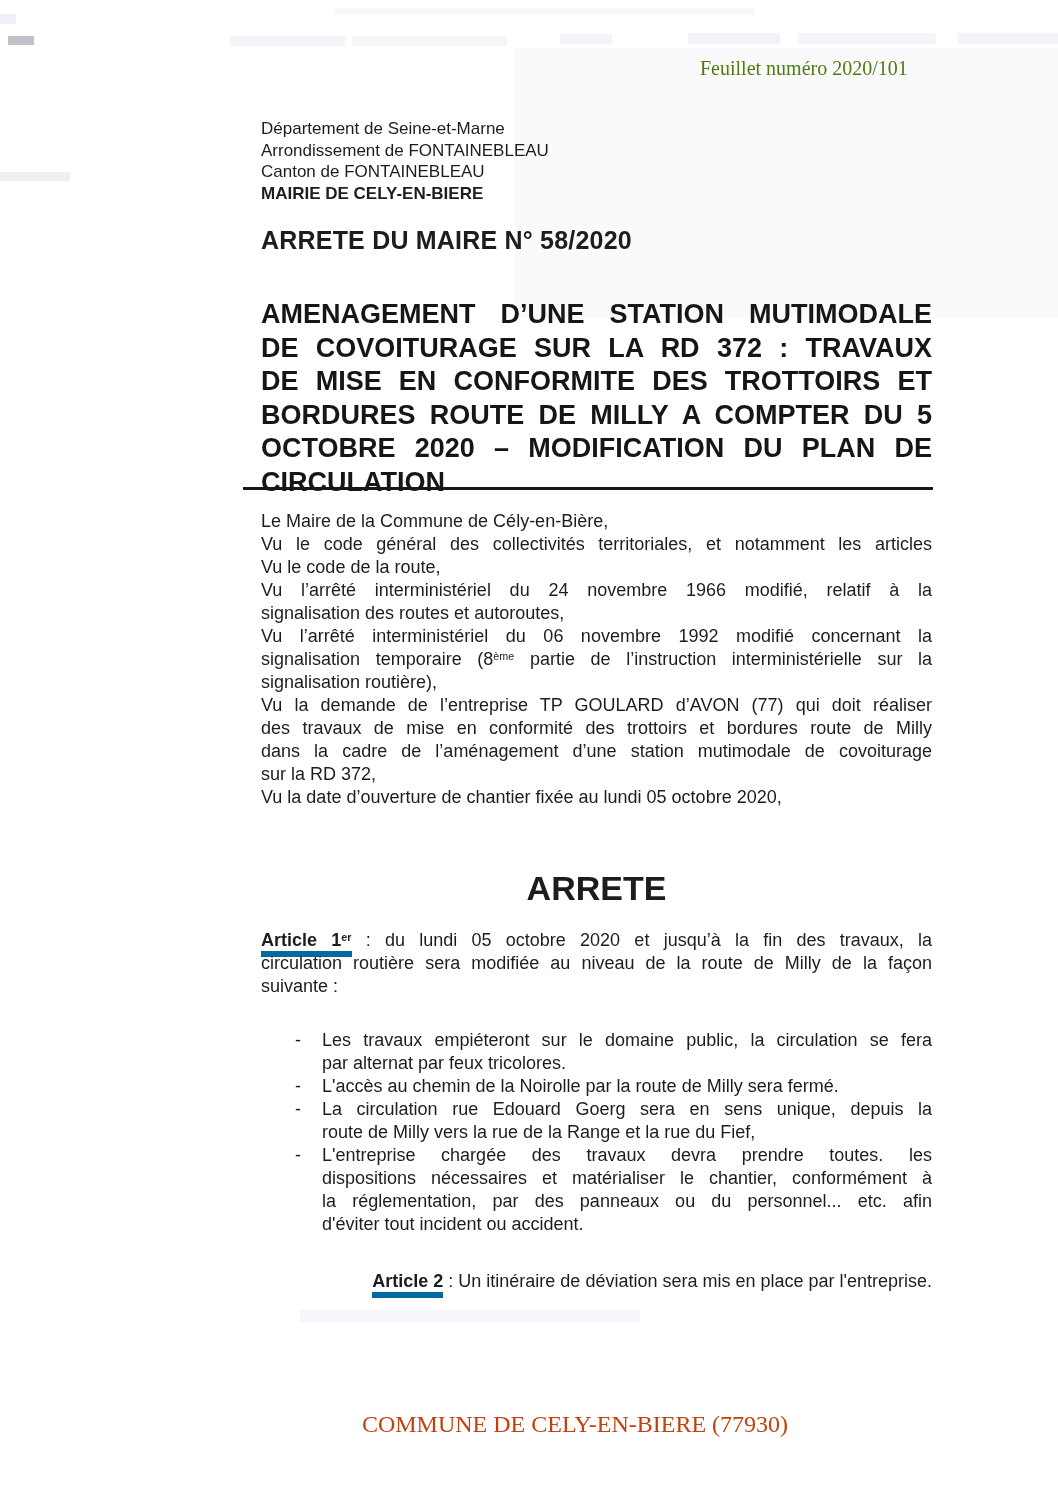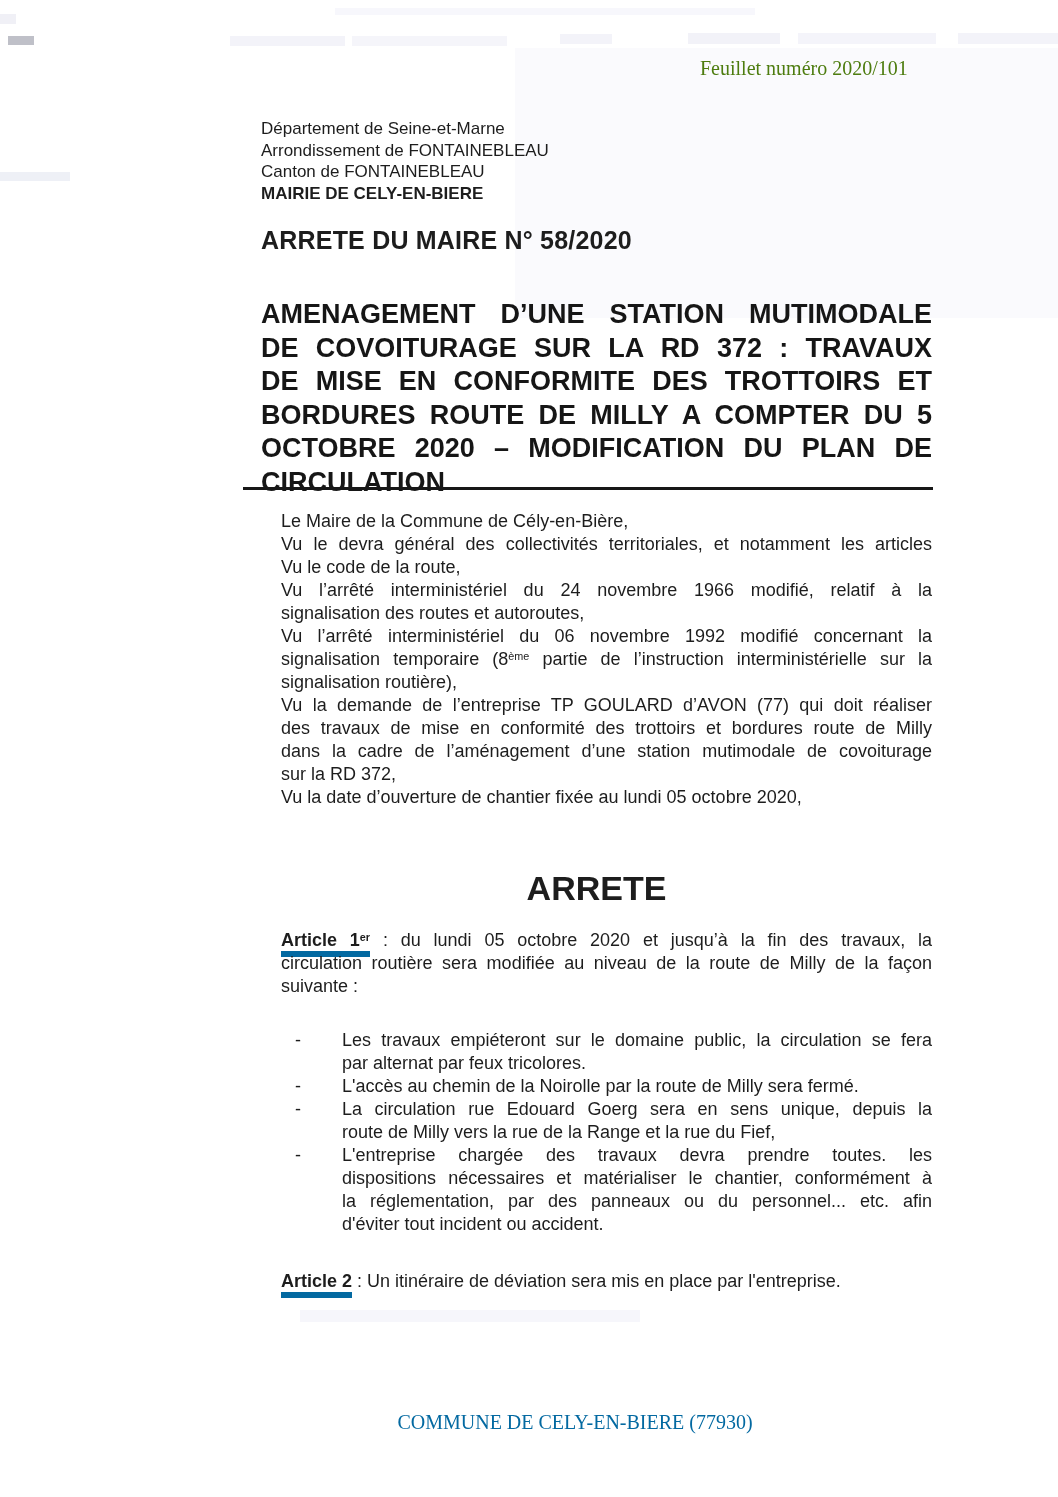--- a/index.html
+++ b/index.html
@@ -29,35 +29,35 @@
   .letterhead{position:absolute;left:261px;top:118px;font-size:17px;line-height:21.5px;}
   .letterhead .bold{font-weight:bold;}
   .decree-number{position:absolute;left:261px;top:226px;margin:0;font-size:25px;font-weight:bold;letter-spacing:0.2px;}
   
   .main-title{position:absolute;left:261px;top:290px;width:671px;font-size:27px;font-weight:bold;line-height:33.5px;color:#161616;margin-top:8px;}
   .title-line{text-align:justify;text-align-last:justify;}
   .title-line.last{text-align-last:left;}
   .title-rule{position:absolute;left:243px;top:487px;width:690px;height:3px;background:#171717;}
   
   .preamble{position:absolute;left:261px;top:510px;width:671px;font-size:18px;line-height:23px;}
-  .tline{min-height:23px;margin-left:20px;}
+  .tline{min-height:23px;}
   .tline.just{text-align:justify;text-align-last:justify;}
   .arrete{position:absolute;left:261px;top:869px;width:671px;text-align:center;font-size:34px;font-weight:bold;}
   .article1{position:absolute;left:261px;top:929px;width:671px;font-size:18px;line-height:23px;}
-  .article2{position:absolute;left:261px;top:1270px;width:671px;font-size:18px;line-height:23px;}
+  .article2{position:absolute;left:261px;top:1270px;width:671px;font-size:18px;line-height:23px;text-align:right;}
   .lbl{font-weight:bold;border-bottom:6px solid #0369a1;padding-bottom:1px;}
   sup{font-size:0.6em;line-height:0;position:relative;top:-0.45em;vertical-align:baseline;}
   
   .bullets{position:absolute;left:293px;top:1029px;width:639px;font-size:18px;line-height:23px;}
   .bullet-row{position:relative;padding-left:29px;}
   .bullet-marker{position:absolute;left:2px;top:0;}
   
   .footer{
     position:absolute;left:575px;top:1411px;transform:translateX(-50%);white-space:nowrap;
-    font-family:"Liberation Serif","DejaVu Serif",serif;font-size:20px;color:#0369a1;
+    font-family:"Liberation Serif","DejaVu Serif",serif;font-size:24px;color:#c2410c;
   }
 </style>
 </head>
 <body>
 
 <div class="page">
 
   <div class="artifact a1"></div>
   <div class="artifact a2"></div>
   <div class="artifact a3"></div>
@@ -87,21 +87,21 @@
       <div class="title-line">DE COVOITURAGE SUR LA RD 372 : TRAVAUX</div>
       <div class="title-line">DE MISE EN CONFORMITE DES TROTTOIRS ET</div>
       <div class="title-line">BORDURES ROUTE DE MILLY A COMPTER DU 5</div>
       <div class="title-line">OCTOBRE 2020 – MODIFICATION DU PLAN DE</div>
       <div class="title-line last">CIRCULATION</div>
     </div>
   <div class="title-rule"></div>
 
   <div class="preamble">
       <div class="tline"><span>Le Maire de la Commune de Cély-en-Bière,</span></div>
-      <div class="tline just"><span>Vu le devra général des collectivités territoriales, et notamment les articles</span></div>
+      <div class="tline just"><span>Vu le code général des collectivités territoriales, et notamment les articles</span></div>
       <div class="tline"><span>Vu le code de la route,</span></div>
       <div class="tline just"><span>Vu l’arrêté interministériel du 24 novembre 1966 modifié, relatif à la</span></div>
       <div class="tline"><span>signalisation des routes et autoroutes,</span></div>
       <div class="tline just"><span>Vu l’arrêté interministériel du 06 novembre 1992 modifié concernant la</span></div>
       <div class="tline just"><span>signalisation temporaire (8</span><sup>ème</sup><span> partie de l’instruction interministérielle sur la</span></div>
       <div class="tline"><span>signalisation routière),</span></div>
       <div class="tline just"><span>Vu la demande de l’entreprise TP GOULARD d’AVON (77) qui doit réaliser</span></div>
       <div class="tline just"><span>des travaux de mise en conformité des trottoirs et bordures route de Milly</span></div>
       <div class="tline just"><span>dans la cadre de l’aménagement d’une station mutimodale de covoiturage</span></div>
       <div class="tline"><span>sur la RD 372,</span></div>

